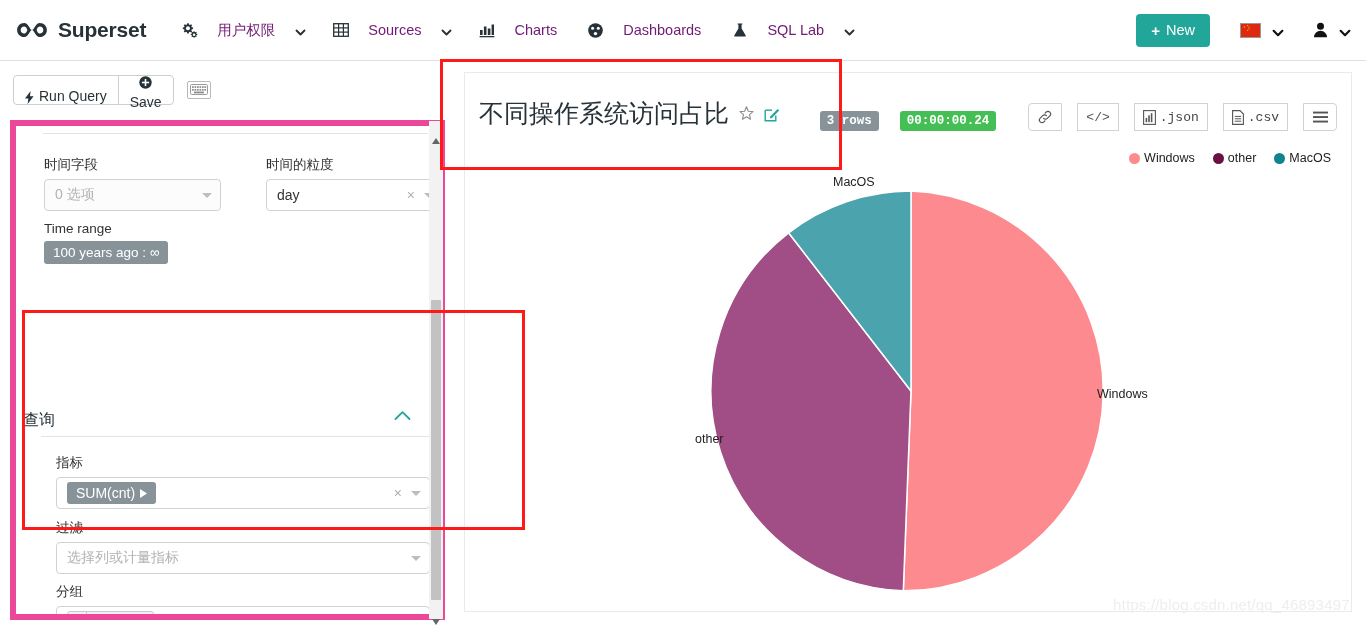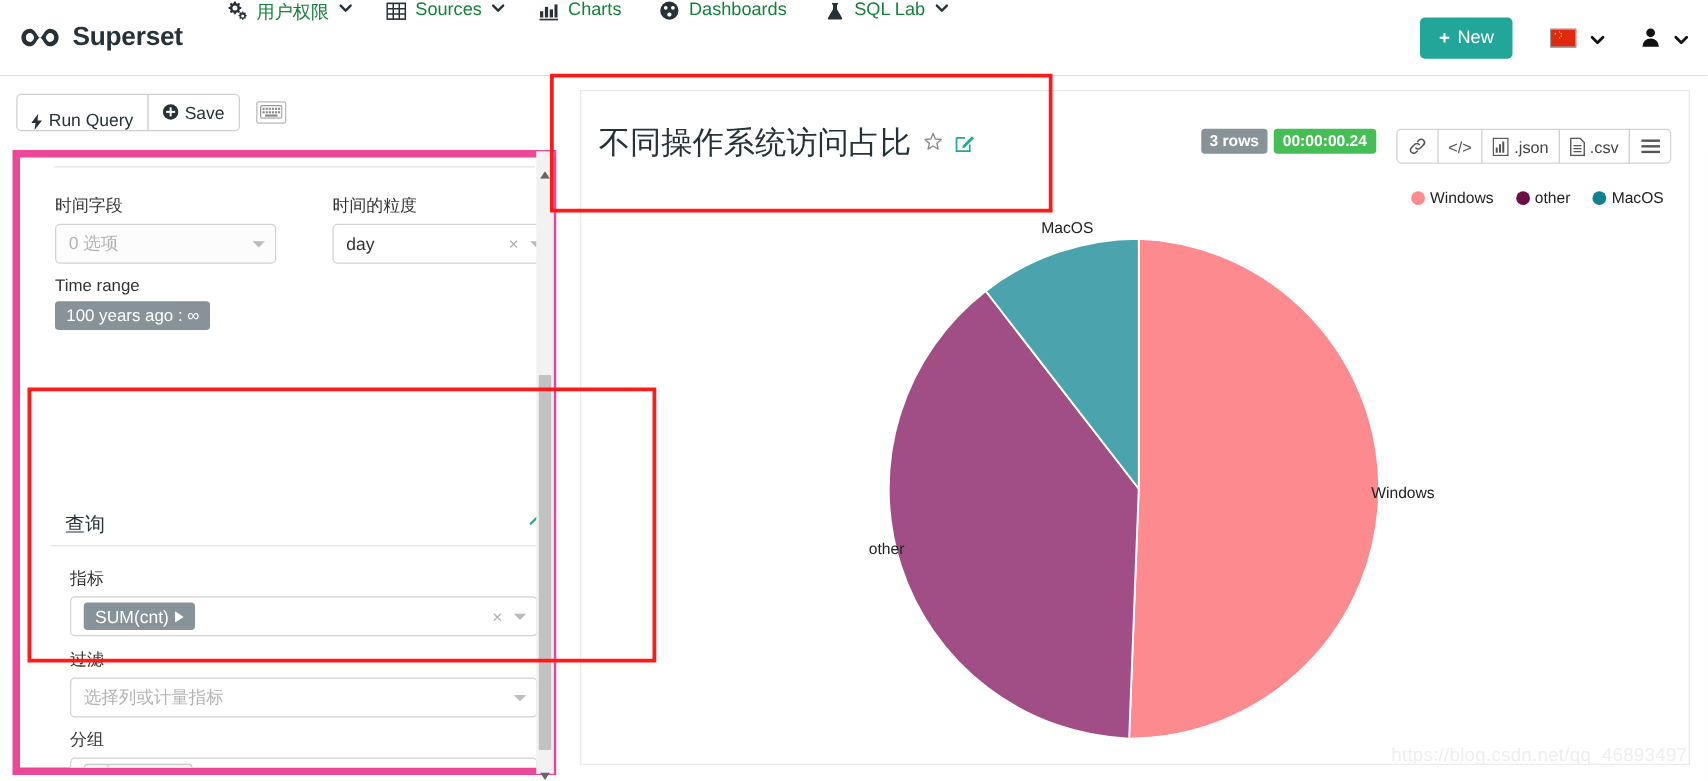--- a/index.html
+++ b/index.html
@@ -25,24 +25,24 @@
     margin-left: 15px; margin-right: 22px;
     cursor: pointer;
   }
   .brand-logo { width: 34px; height: 22px; margin-right: 9px; display:block; }
   .brand-name {
     font-size: 21px; font-weight: bold; color: #263238;
     letter-spacing: -0.2px;
   }
   .nav-items { display: flex; align-items: center; }
   .nav-item {
-    display: flex; 
+    display: flex; align-items: center;
     padding: 0 13px; height: 60px;
-    font-size: 14.5px; color: #15803d;
-    cursor: pointer; white-space: nowrap;
+    font-size: 14.5px; color: #701a75;
+    cursor: pointer; white-space: nowrap; gap: 12px;
   }
   .nav-item .nicon {
     display: inline-flex; align-items: center; justify-content: center;
     margin-right: 7px; width: 17px; height: 17px;
   }
   .nav-item .ntext { margin-right: 4px; }
   .caret {
     display: inline-block; width: 11px; height: 11px;
     margin-left: 4px;
   }
@@ -77,21 +77,21 @@
   }
   .btn-group { display: flex; }
   .tbtn {
     background: #fff; border: 1px solid #cfcfcf;
     height: 30px; padding: 0 11px;
     font-size: 14px; color: #263238;
     display: flex; align-items: center; gap: 5px;
     cursor: pointer; font-family: inherit;
   }
   .tbtn:first-child { border-radius: 4px 0 0 4px; align-items: flex-end; }
-  .tbtn:last-child { border-radius: 0 4px 4px 0; margin-left: -1px; }
+  .tbtn:last-child { border-radius: 0 4px 4px 0; margin-left: -1px; flex-direction: column; }
   .kbd-btn {
     margin-left: 13px; width: 24px; height: 18px;
     border: 1px solid #b9b9b9; border-radius: 2px;
     background: #fff; cursor: pointer;
     display: flex; align-items:center; justify-content:center;
   }
 
   
   .left-panel {
     position: absolute; left: 10px; top: 120px;
@@ -129,21 +129,21 @@
     border-left: 5px solid transparent;
     border-right: 5px solid transparent;
     border-top: 5px solid #bdbdbd;
   }
   .timerange-pill {
     display: inline-block; background: #879399; color: #fff;
     font-size: 13.5px; padding: 4px 9px; border-radius: 3px;
     cursor: pointer;
   }
   .section-head {
-    position: absolute; left: 36px; top: 284px; width: 388px;
+    position: absolute; left: 7px; top: 284px; width: 388px;
     display: flex; align-items: flex-start;
     font-size: 16px; color: #263238; cursor: pointer; gap: 48px;
   }
   .section-head .chev {
     margin-left: auto; color: #22A699; font-size: 16px;
   }
   .section-underline {
     position: absolute; left: 25px; top: 310px; width: 388px;
     border-top: 1px solid #e3e3e3;
   }
@@ -185,21 +185,21 @@
   }
   .chart-title-row {
     position: absolute; left: 14px; top: 24px;
     display: flex; align-items: center; gap: 10px;
   }
   .chart-title { font-size: 25px; color: #263238; font-weight: normal; }
   .star-icon { font-size: 16px; color: #8d8d8d; cursor: pointer; }
   .edit-icon { color: #22A699; cursor: pointer; display:inline-flex; }
   .chart-actions {
     position: absolute; right: 14px; top: 30px;
-    display: flex; align-items: flex-start; gap: 0;
+    display: flex; align-items: flex-end; gap: 16px; font-family: Liberation Mono, monospace;
   }
   .badge-rows {
     background: #879399; color: #fff; font-size: 12.5px; font-weight: bold;
     padding: 3px 7px; border-radius: 3px; margin-right: 5px;
   }
   .badge-time {
     background: #45BF55; color: #fff; font-size: 12.5px; font-weight: bold;
     padding: 3px 7px; border-radius: 3px; margin-right: 16px;
   }
   .act-btn {

